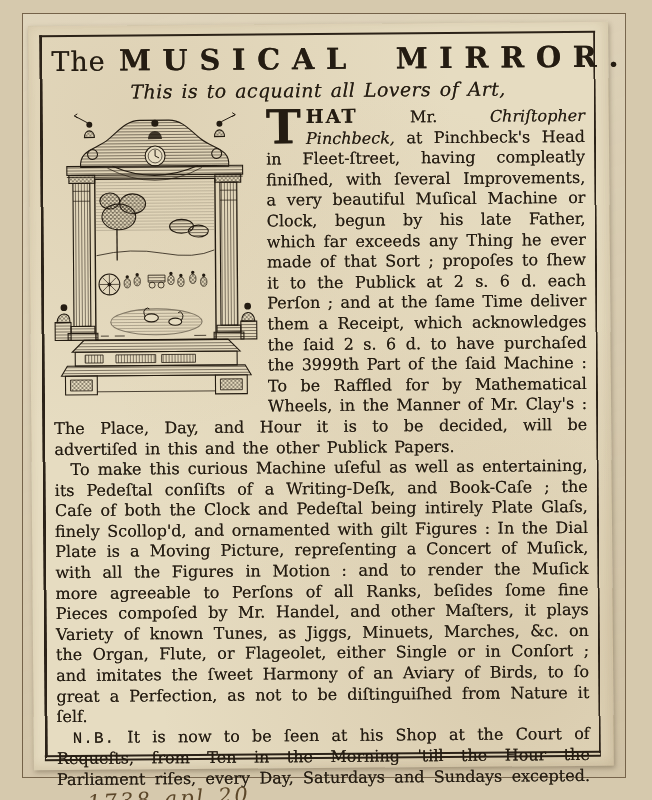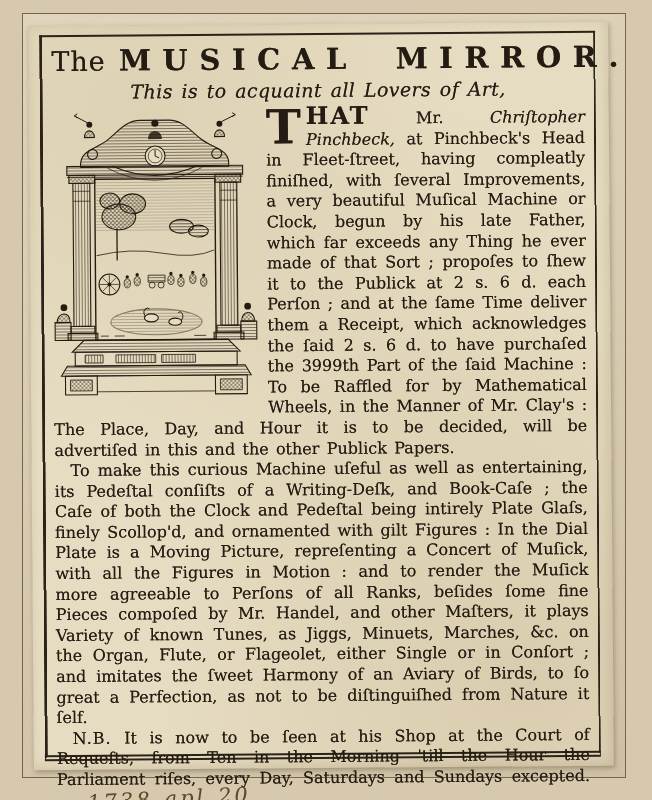--- a/index.html
+++ b/index.html
@@ -54,23 +54,23 @@
   .engraving{
     float:left;width:205px;height:290px;margin:2px 9px 2px 0;
   }
   .engraving svg{width:100%;height:100%;}
   p.para{margin:0;}
   p.indent{text-indent:16px;}
   .dropcap{
     float:left;font-size:47px;line-height:38px;font-weight:700;
     padding:2px 5px 0 0;
   }
-  .lead-caps{font-size:24px;letter-spacing:2px;font-weight:700;}
+  .lead-caps{font-size:19px;letter-spacing:2px;font-weight:700;}
   .it{font-style:italic;}
-  .nb{letter-spacing:1px;}
+  .nb{letter-spacing:1px;font-family:Liberation Mono, monospace;}
   .handwriting{
     display:inline-block;
     font-style:italic;
     font-size:21px;
     color:#5c4729;
     text-shadow:none;
     letter-spacing:3px;
     transform:rotate(-2.5deg) translateY(1px);
     margin-left:14px;
     line-height:14px;

